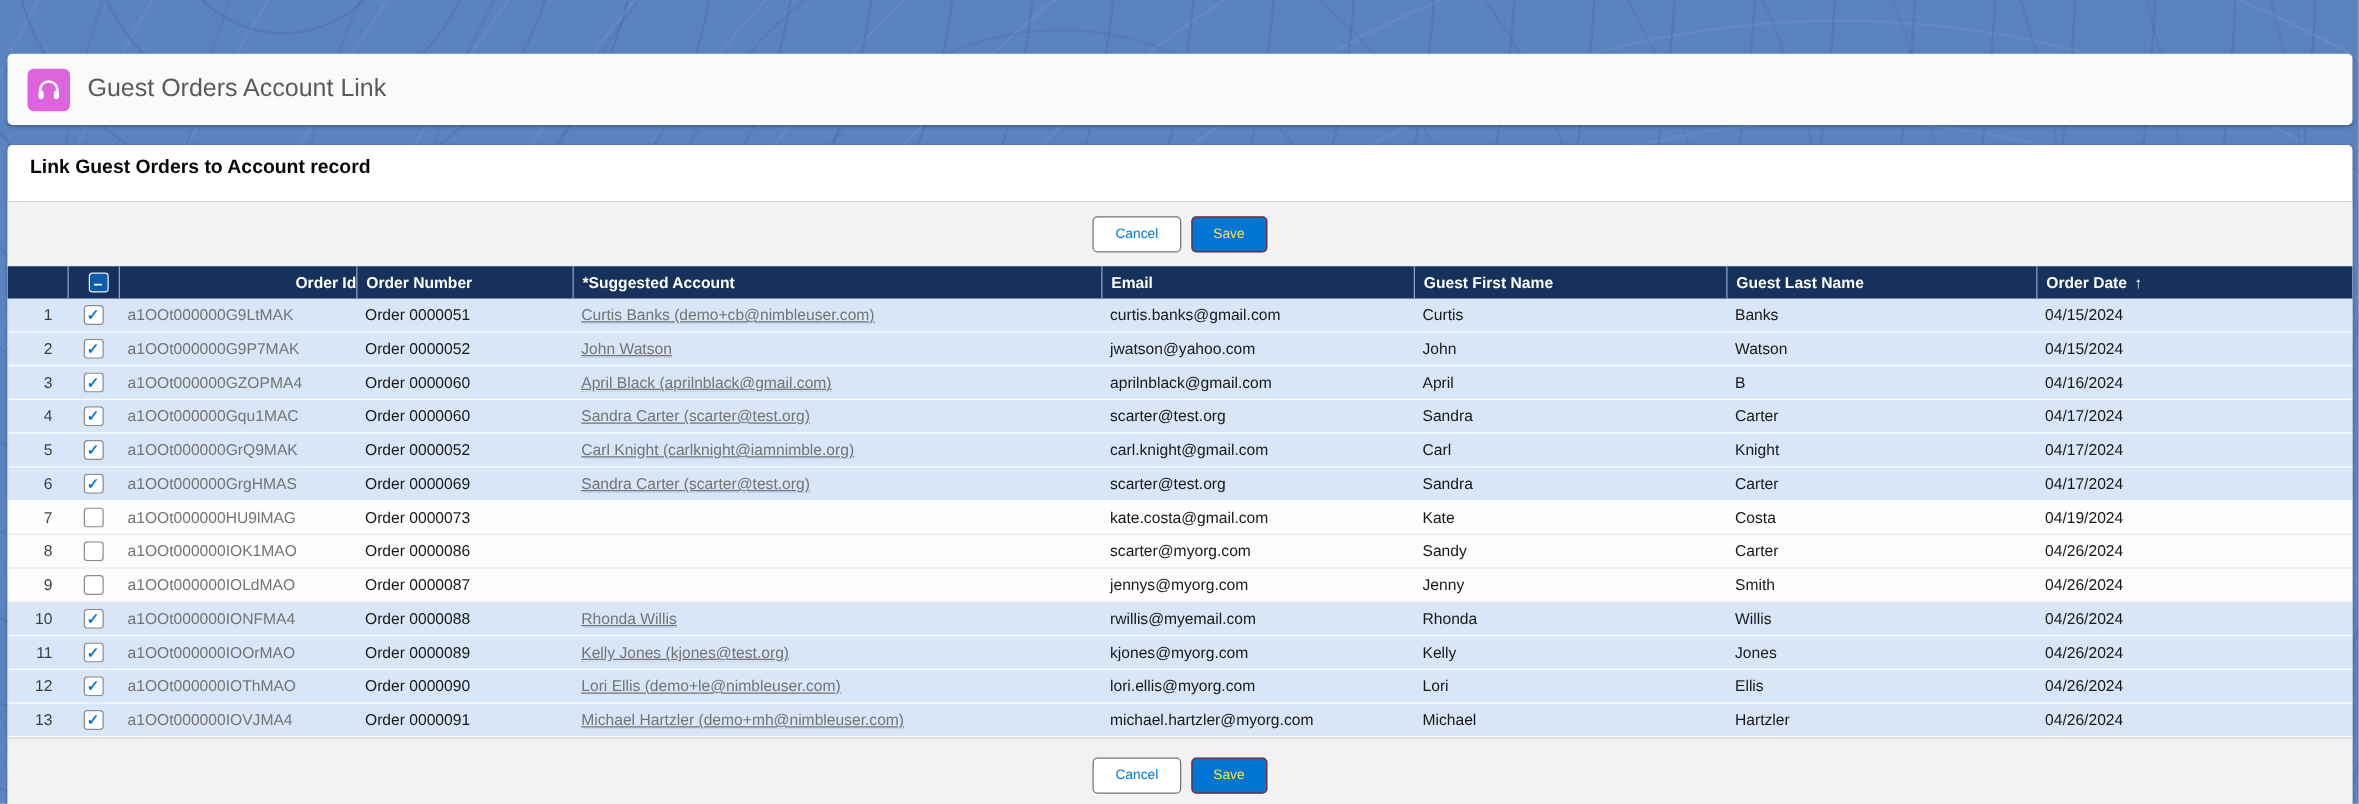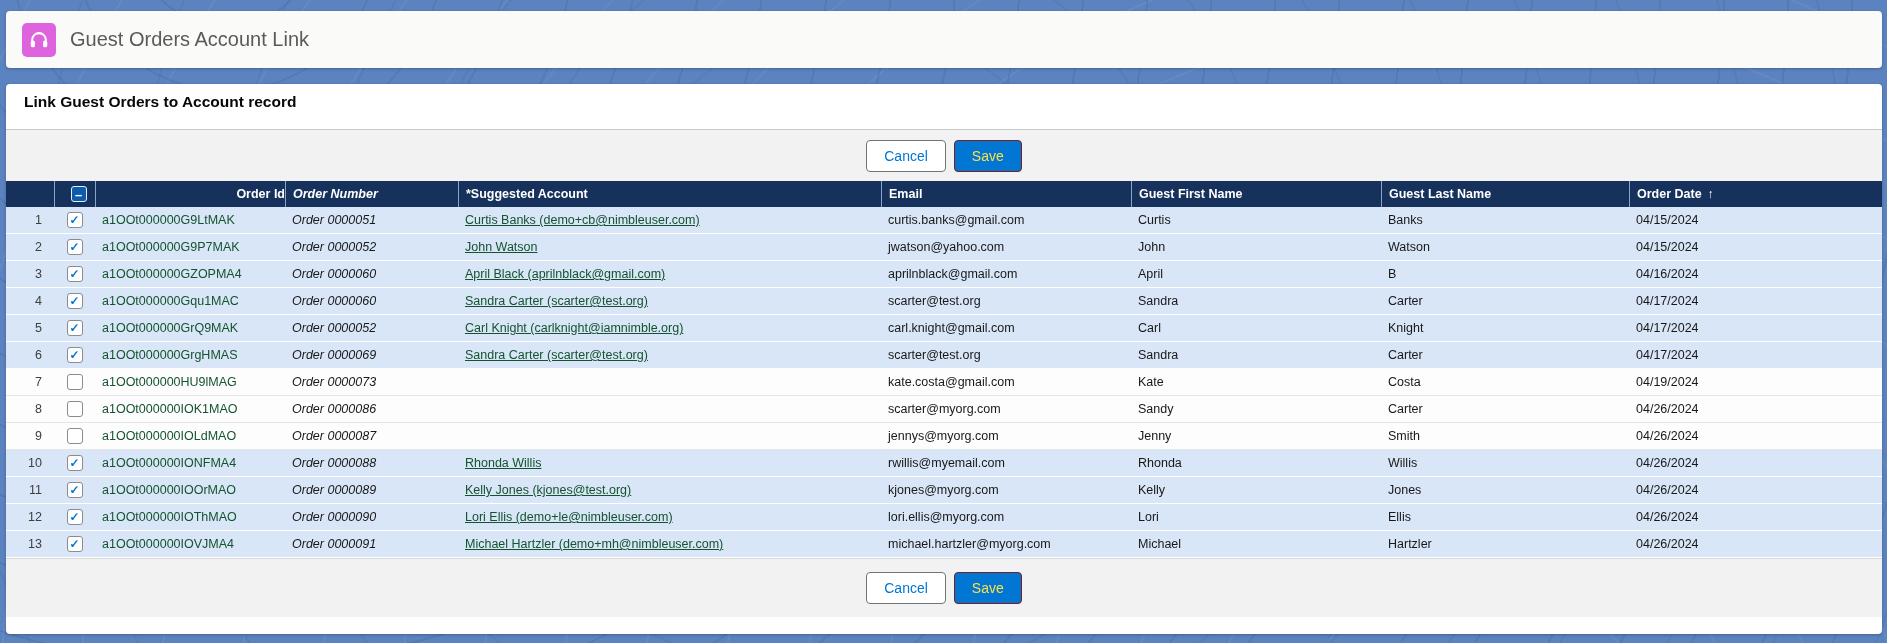--- a/index.html
+++ b/index.html
@@ -7,39 +7,39 @@
   body {
     font-family:"Liberation Sans", sans-serif;
     background-color:#5b83bf;
     background-image:
       repeating-radial-gradient(circle at 12% -10%, transparent 0 26px, rgba(23,50,98,0.10) 26px 28px, transparent 28px 64px),
       repeating-radial-gradient(circle at 78% 120%, transparent 0 34px, rgba(255,255,255,0.05) 34px 36px, transparent 36px 80px),
       repeating-radial-gradient(circle at 45% 40%, transparent 0 40px, rgba(23,50,98,0.07) 40px 42px, transparent 42px 96px);
     position:relative;
     color:#181818;
   }
-  .card { position:absolute; left:6px; right:5px; background:#fff; border-radius:4px; box-shadow:0 1px 3px rgba(0,0,0,0.25); }
+  .card { position:absolute; left:6px; right:5px; background:#fff; border-radius:4px; box-shadow:0 1px 3px rgba(0,0,0,0.25);margin-top:32px; }
 
   
   .app-header { top:11px; height:57px; background:#fafaf9; display:flex; align-items:center; padding:0 16px; }
   .app-icon {
     width:34px; height:34px; border-radius:5px; background:#de64de;
     display:flex; align-items:center; justify-content:center; flex:0 0 auto;
   }
   .app-title { margin-left:14px; font-size:20px; color:#5a5a5a; font-weight:400; }
 
   
   .main-card { top:84px; height:550px; display:flex; flex-direction:column; overflow:hidden; }
   .panel-title-bar { padding:9px 18px 18px 18px; border-bottom:1px solid #c9c9c9; }
   .panel-title { font-size:15.5px; font-weight:bold; color:#080707; }
 
   .action-bar { background:#f3f2f2; display:flex; align-items:center; justify-content:center; gap:8px; }
   .action-bar.top { height:51px; }
   .action-bar.bottom { height:59px; border-top:1px solid #d8d8d8; }
-  .btn { font-family:inherit; font-size:14px; line-height:1; border-radius:4px; padding:8px 17px; cursor:pointer; }
+  .btn { font-family:inherit; font-size:11px; line-height:1; border-radius:4px; padding:8px 17px; cursor:pointer; }
   .btn-neutral { background:#fff; border:1px solid #747474; color:#0176d3; }
   .btn-brand { background:#0176d3; border:1px solid #7f1d1d; color:#fde047;text-align:center; }
   .bottom-strip { height:5px; background:#fff; }
 
   
   .table { width:100%; }
   .thead { display:flex; background:#16325c; height:26px; align-items:stretch; }
   .thead .th {
     color:#fff; font-weight:bold; font-size:12.5px; display:flex; align-items:center;
     padding-left:7px; border-left:1px solid #8aa3c6;
@@ -47,28 +47,28 @@
   .thead .th:first-child { border-left:none; }
   .sort-arrow { margin-left:6px; font-size:12px; font-weight:bold; }
 
   .trow { display:flex; height:27px; align-items:center; background:#fdfdfd; border-bottom:1px solid #e6e6e6; font-size:12.5px; }
   .trow.selected { background:#d8e6f8; border-bottom:1px solid #ffffff; }
   .cell { padding-left:7px; overflow:hidden; white-space:nowrap; }
 
   .c-num  { width:48px;  text-align:right; padding-right:12px; padding-left:0; color:#3e3e3c; }
   .c-cb   { width:41px;  display:flex; justify-content:center; padding-left:0; }
   .c-id   { width:190px;justify-content:flex-end; }
-  .c-onum { width:173px; color:#181818;font-style:italic; }
+  .c-onum { width:173px; color:#181818; }
   .c-sugg { width:423px; }
   .c-email{ width:250px; }
   .c-first{ width:250px; }
   .c-last { width:248px; }
   .c-date { width:252px; }
 
-  .link { color:#14532d; text-decoration:none; cursor:pointer; }
+  .link { color:#737373; text-decoration:none; cursor:pointer; }
   .link.dotted { border-bottom:1px dotted #0b5cab; padding-bottom:0px;text-decoration:underline; }
 
   .cb {
     width:16px; height:16px; background:#fff; border:1px solid #8c8c8c; border-radius:3px;
     display:flex; align-items:center; justify-content:center;
     font-size:12px; font-weight:bold; color:#0176d3; line-height:1; cursor:pointer;
   }
   .cb.indeterminate { background:#0b5cab; border:1px solid #e8eef7; color:#fff; font-size:13px; }
 </style>
 </head>

